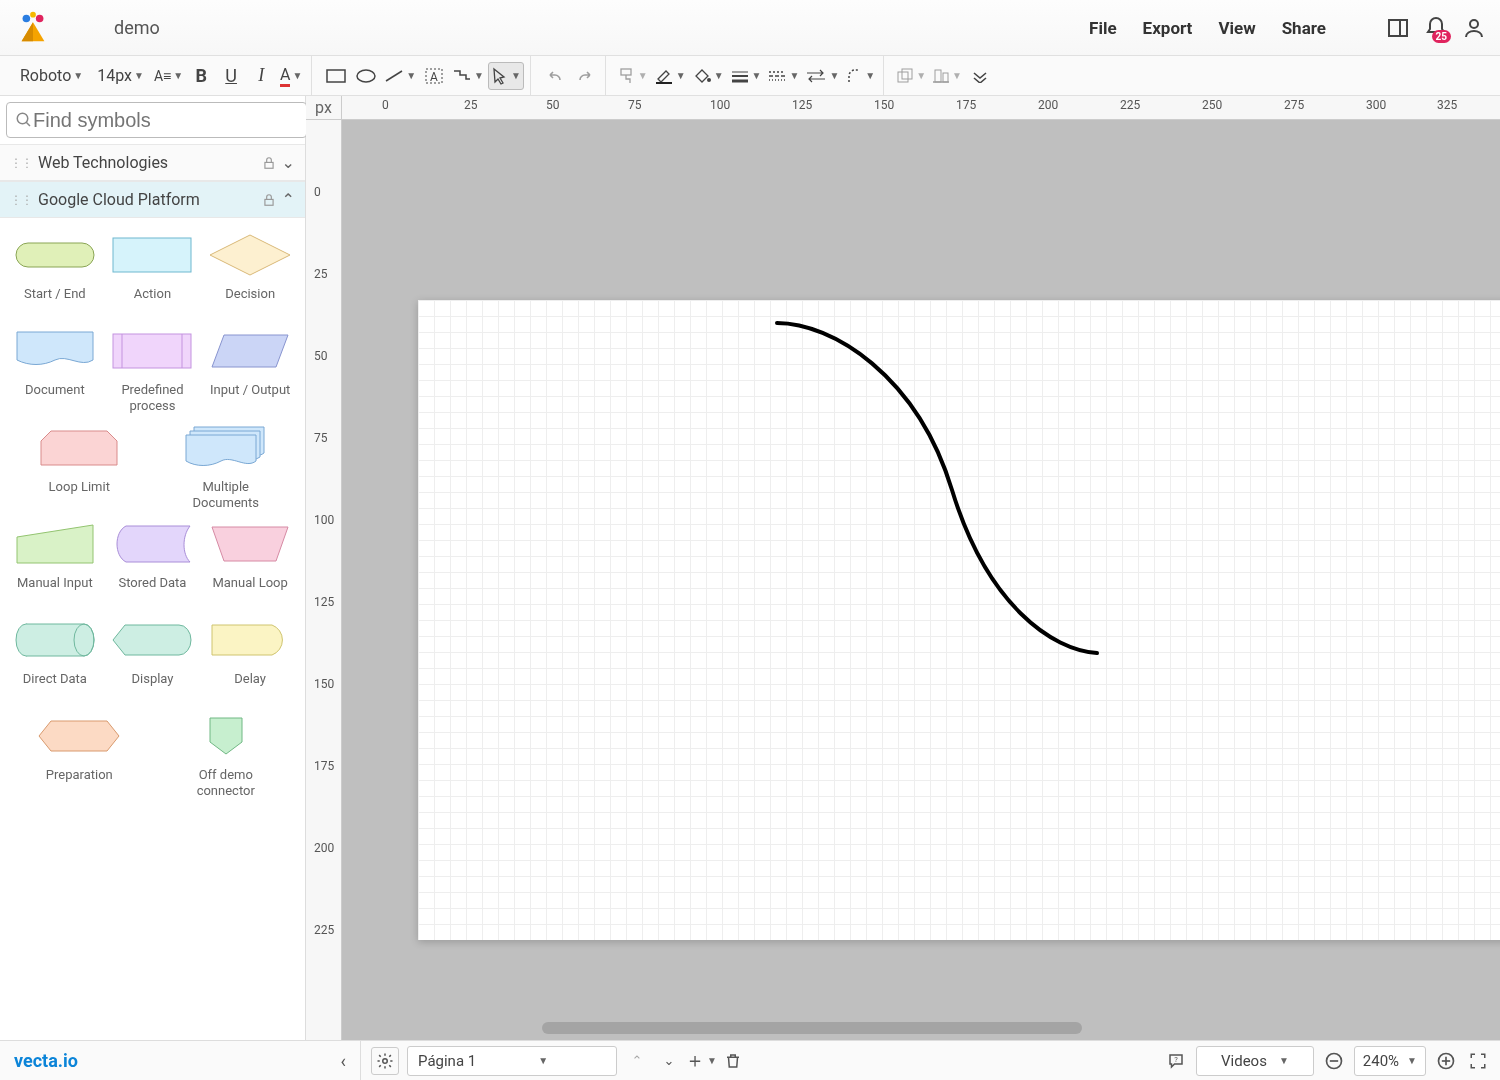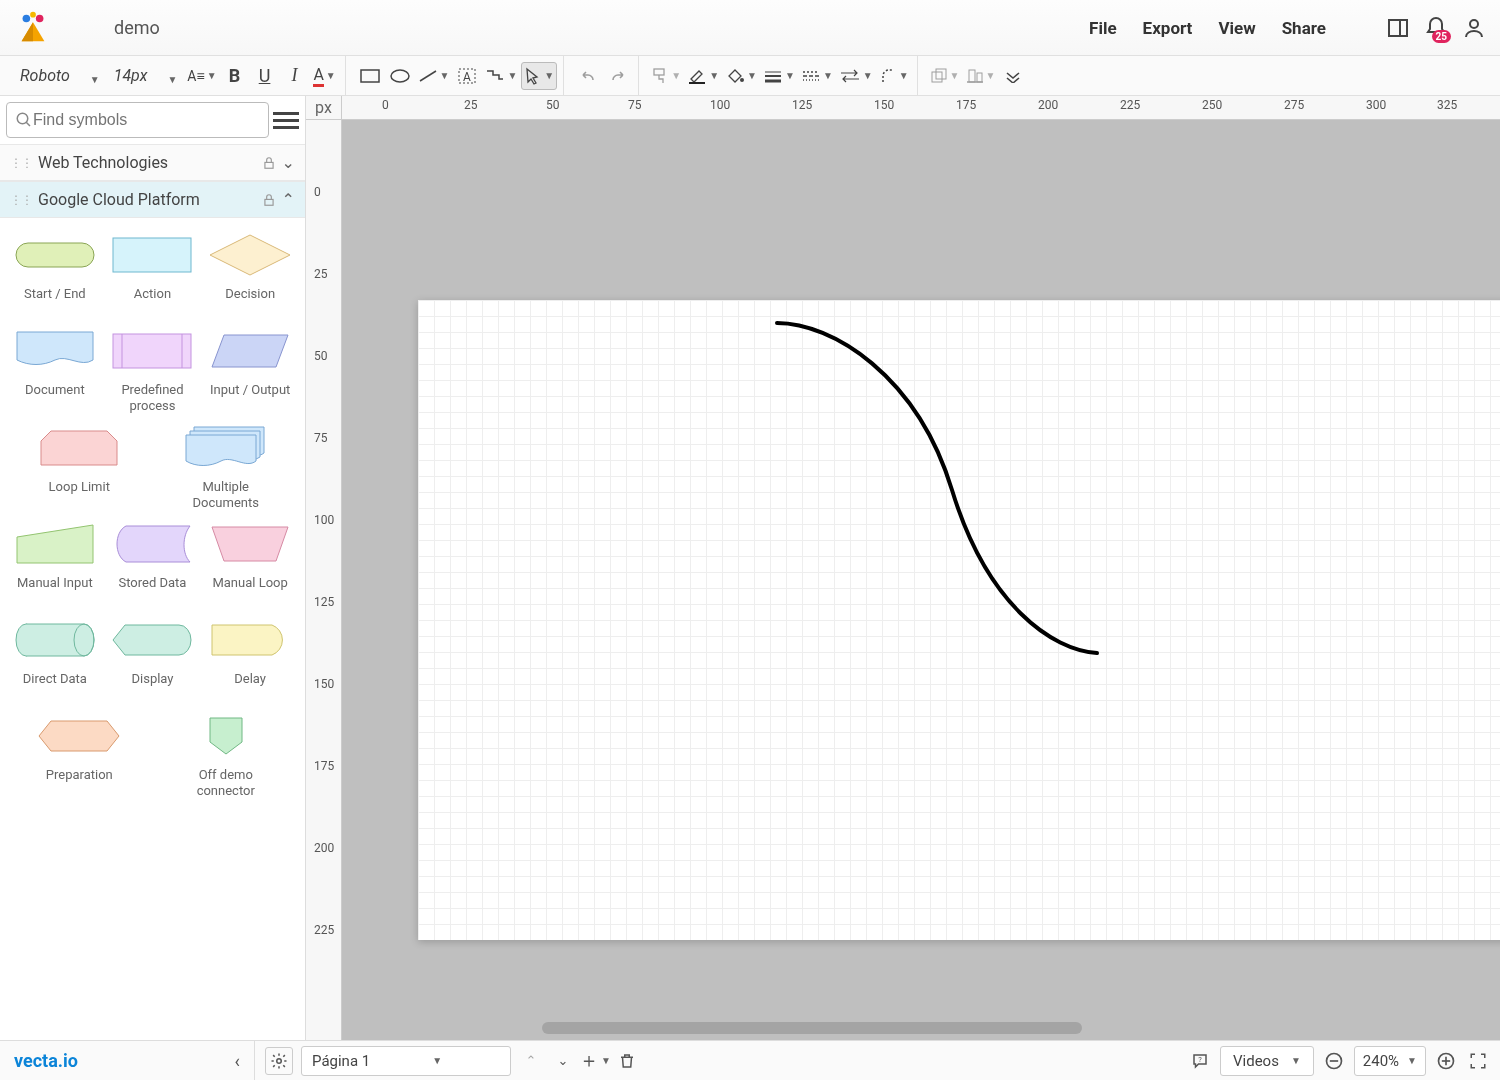--- a/index.html
+++ b/index.html
@@ -11,28 +11,28 @@
 .menu-items span { cursor: pointer; }
 .top-icons { display: flex; gap: 14px; margin-left: 28px; align-items: center; }
 .top-icons .icon { width: 24px; height: 24px; color:#555; position: relative; }
 .badge { position: absolute; bottom: -3px; right: -3px; background: #e0245e; color: #fff; font-size: 10px; border-radius: 8px; padding: 1px 4px; font-weight: bold; }
 
 .toolbar { height: 40px; display: flex; align-items: center; padding: 0 8px; border-bottom: 1px solid #e0e0e0; background: #fafafa; gap: 4px; }
 .tb-group { display: flex; align-items: center; gap: 2px; padding: 0 6px; border-right: 1px solid #e0e0e0; height: 100%; }
 .tb-group:last-child { border-right: none; }
 .tb-btn { display: flex; align-items: center; justify-content: center; min-width: 28px; height: 28px; border-radius: 3px; color: #444; cursor: pointer; padding: 0 2px; }
 .tb-btn.selected { background: #e8e8e8; border: 1px solid #bbb; }
-.font-select { display: flex; align-items: flex-end; gap: 18px; font-size: 16px; color:#444; padding: 0 6px; font-style: italic; }
+.font-select { display: flex; align-items: center; gap: 0; font-size: 16px; color:#444; padding: 0 6px; }
 .dd-arrow { font-size: 10px; color: #666; margin-left: 2px; }
 
 .main { flex: 1; display: flex; overflow: hidden; }
 .sidebar { width: 306px; border-right: 1px solid #ddd; display: flex; flex-direction: column; background: #fff; }
 .search-row { display: flex; align-items: center; padding: 6px; gap: 4px; }
 .search-box { flex: 1; display: flex; align-items: center; border: 1px solid #bbb; border-radius: 4px; padding: 4px 8px; height: 36px; background:#fff; }
-.search-box input { border: none; outline: none; font-size: 16px; flex: 1; color:#555; }
+.search-box input { border: none; outline: none; font-size: 20px; flex: 1; color:#555; }
 .hamburger { width: 26px; height: 26px; display: flex; flex-direction: column; justify-content: center; gap: 4px; cursor:pointer; }
 .hamburger div { height: 3px; background: #444; }
 
 .stencil-header { display: flex; align-items: center; padding: 8px 10px; border-top: 1px solid #e8e8e8; border-bottom: 1px solid #e8e8e8; font-size: 16px; color:#444; cursor:pointer; background:#fafafa; }
 .stencil-header.expanded { background: #e3f3f7; }
 .stencil-header .drag-dots { color:#aaa; margin-right:6px; font-size:12px; letter-spacing:-1px; }
 .stencil-header .spacer { flex:1; }
 .stencil-header .lock-icon { color:#999; margin-right:6px; font-size:14px; }
 
 .shapes-grid { flex: 1; overflow-y: auto; padding: 14px 6px; }
@@ -53,29 +53,29 @@
     linear-gradient(#eee 1px, transparent 1px),
     linear-gradient(90deg, #eee 1px, transparent 1px),
     linear-gradient(#ddd 1px, transparent 1px),
     linear-gradient(90deg, #ddd 1px, transparent 1px);
   background-size: 16px 16px, 16px 16px, 80px 80px, 80px 80px;
 }
 .curve-svg { position:absolute; left:430px; top:195px; width:330px; height:350px; pointer-events:none; }
 .hscroll { position:absolute; left:200px; bottom:6px; width:540px; height:12px; background:#999; border-radius:6px; opacity:0.7; }
 
 .footer { height: 40px; border-top: 1px solid #ddd; display: flex; align-items: center; background: #fafafa; }
-.footer-left { width: 255px; display:flex; align-items:center; padding:0 14px; border-right:1px solid #ddd; height:100%; }
+.footer-left { width: 361px; display:flex; align-items:center; padding:0 14px; border-right:1px solid #ddd; height:100%; }
 .brand { color:#0b84d8; font-weight:bold; font-size:18px; }
 .collapse-btn { margin-left:auto; font-size:18px; color:#555; cursor:pointer; }
 .footer-right { flex:1; display:flex; align-items:center; padding:0 10px; gap:8px; }
 .gear-btn { width:28px; height:28px; border:1px solid #ccc; border-radius:3px; display:flex; align-items:center; justify-content:center; color:#555; cursor:pointer; }
 .page-select { height:30px; border:1px solid #ccc; border-radius:3px; padding:0 10px; display:flex; align-items:center; gap:60px; font-size:15px; color:#444; background:#fff; cursor:pointer; min-width:210px; }
 .nav-btn { width:24px; height:24px; display:flex; align-items:center; justify-content:center; color:#555; cursor:pointer; }
 .spacer-flex { flex:1; }
-.videos-select { height:30px; border:1px solid #ccc; border-radius:3px; padding:0 12px; display:flex; align-items:center; gap:10px; font-size:15px; color:#444; background:#fff; cursor:pointer; }
+.videos-select { height:30px; border:1px solid #ccc; border-radius:3px; padding:0 24px; display:flex; align-items:center; gap:10px; font-size:15px; color:#444; background:#fff; cursor:pointer; }
 .zoom-box { height:30px; border:1px solid #ccc; border-radius:3px; padding:0 8px; display:flex; align-items:center; gap:6px; font-size:15px; color:#444; background:#fff; }
 svg { display:block; }
 </style>
 </head>
 <body>
 
 <div class="topbar">
   <div class="logo">
     <svg viewBox="0 0 40 40">
         <circle cx="13" cy="10" r="4" fill="#2a7de1"></circle>

